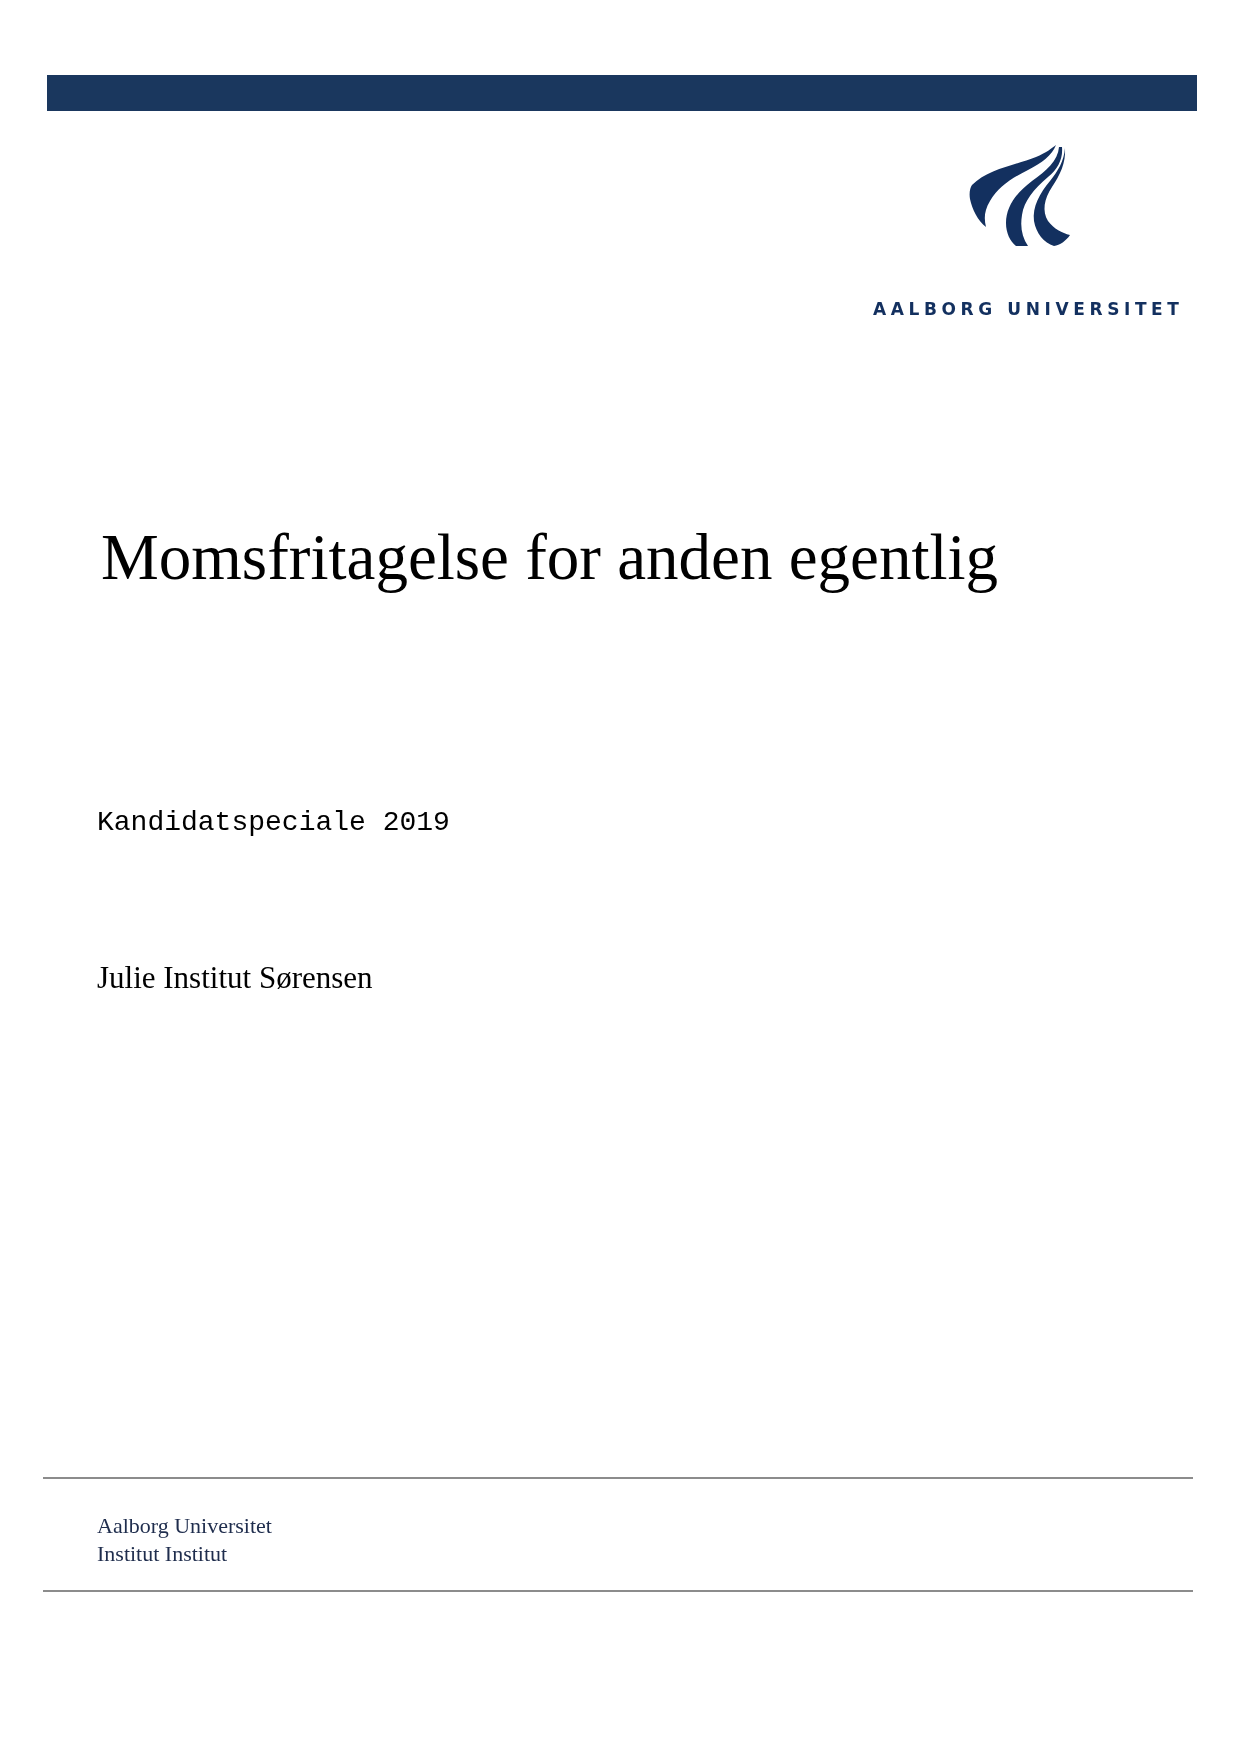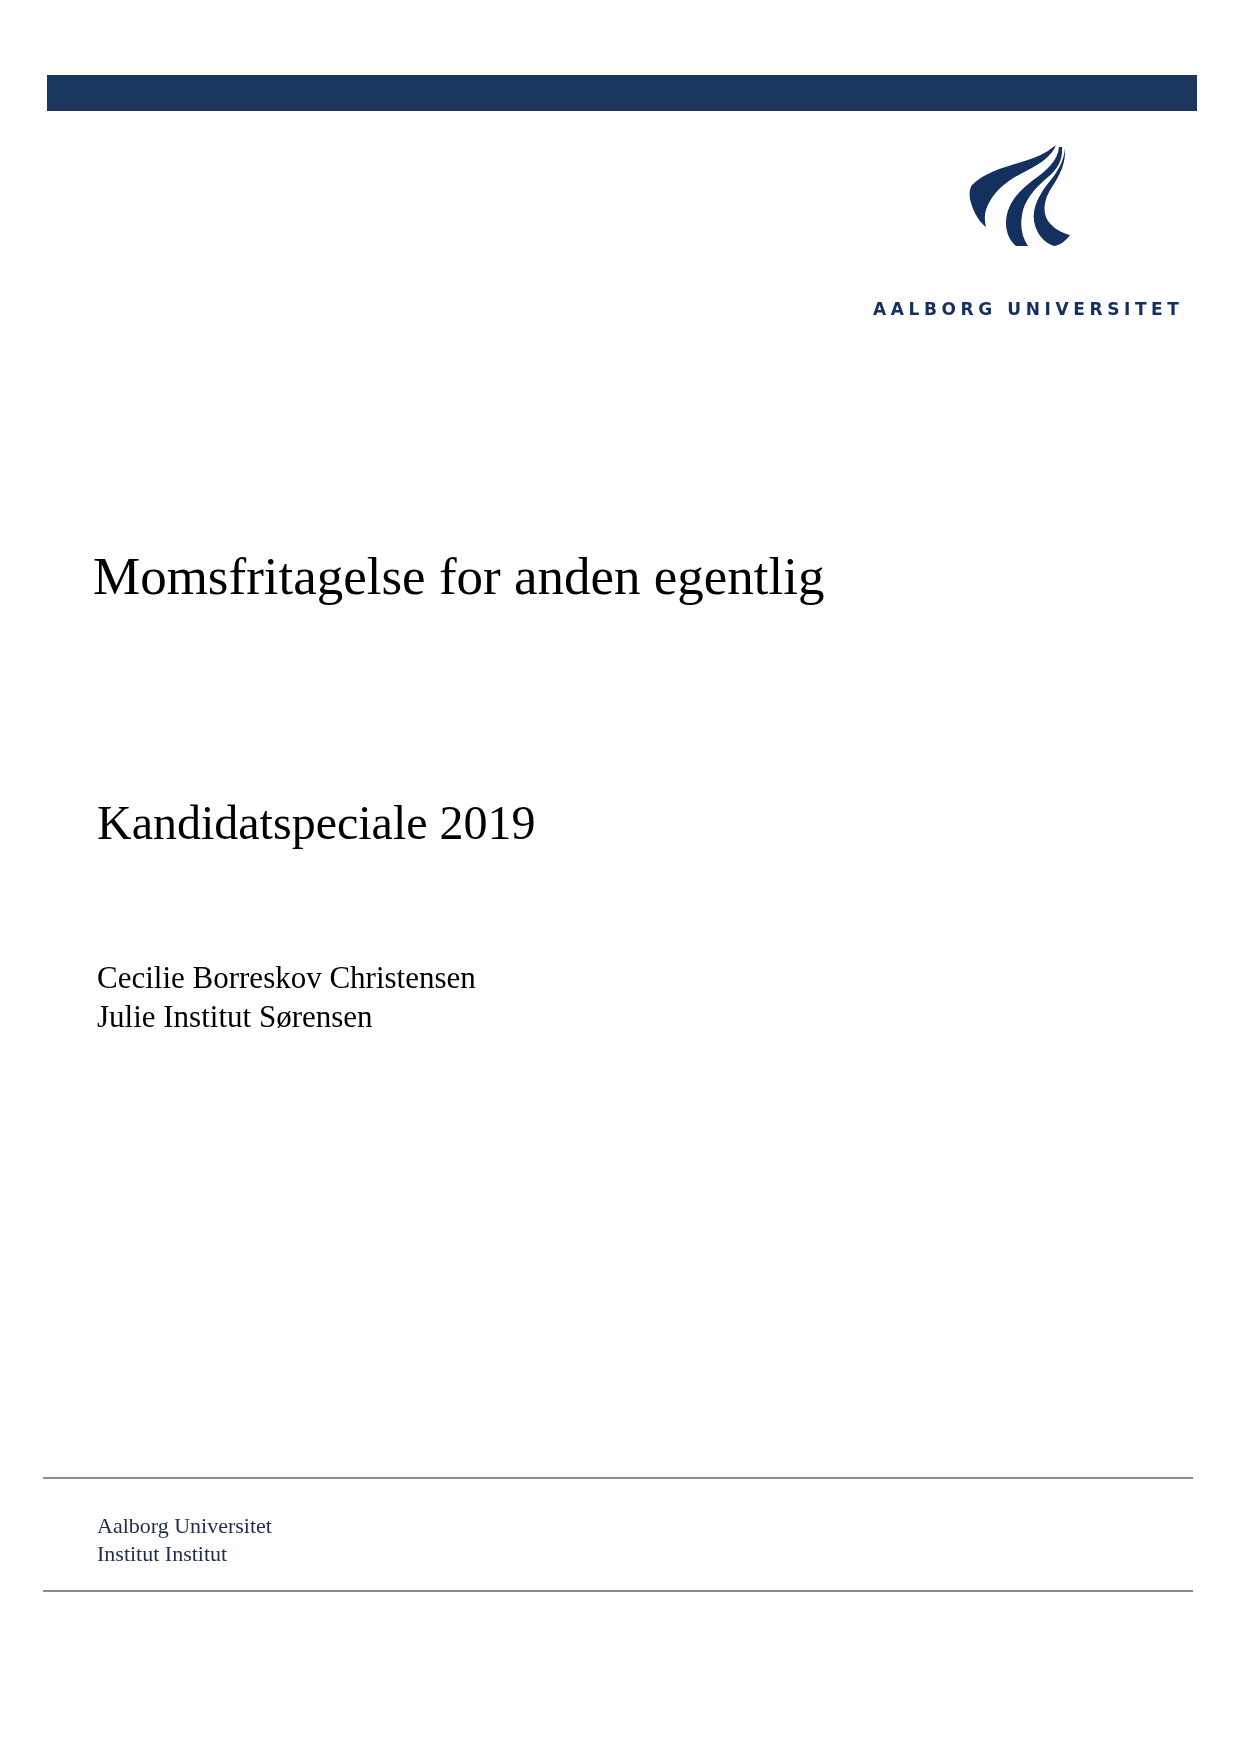--- a/index.html
+++ b/index.html
@@ -3,22 +3,22 @@
   <meta charset="utf-8">
   <style>
     html, body { margin: 0; padding: 0; background: #ffffff; }
     body { width: 1241px; height: 1754px; position: relative; overflow: hidden; }
     .top-bar { position: absolute; left: 47px; top: 75px; width: 1150px; height: 36px; background: #1a375e; }
     .logo-emblem { position: absolute; left: 966px; top: 143px; width: 108px; height: 104px; }
     .logo-text { position: absolute; left: 873px; top: 300px; width: 322px; height: 18px;
       font-family: "DejaVu Sans", sans-serif; font-weight: bold; font-size: 17px; line-height: 18px;
       color: #13305f; letter-spacing: 4.6px; white-space: nowrap; }
     .serif { font-family: "Liberation Serif", serif; color: #000; white-space: nowrap; }
-    .title { position: absolute; left: 93px; top: 520px; font-size: 53px; line-height: 75px; margin-top: 19px; }
-    .subtitle { position: absolute; left: 97px; top: 802px; font-size: 48px; line-height: 41px; }
+    .title { position: absolute; left: 101px; top: 520px; font-size: 65px; line-height: 75px; }
+    .subtitle { position: absolute; left: 97px; top: 802px; font-size: 28px; line-height: 41px; font-family: Liberation Mono, monospace; }
     .authors { position: absolute; left: 97px; top: 958px; font-size: 31px; line-height: 39px; }
     .rule { position: absolute; left: 43px; width: 1150px; height: 2px; background: #8c8c8c; }
     .footer { position: absolute; left: 97px; top: 1512px; font-size: 22px; line-height: 28px; color: #1f2d4d; }
     .block { display: block; }
   </style>
 </head>
 <body>
 
 <div class="top-bar"></div>
 
@@ -35,21 +35,20 @@
 
 <div class="logo-text">AALBORG UNIVERSITET</div>
 
 <div class="title serif">
   <span class="block">Momsfritagelse for anden egentlig</span>
 </div>
 
 <div class="subtitle serif">Kandidatspeciale 2019</div>
 
 <div class="authors serif">
-  <span class="block">Cecilie Borreskov Christensen</span>
   <span class="block">Julie Institut Sørensen</span>
 </div>
 
 <div class="rule" style="top:1477px;"></div>
 
 <div class="footer serif">
   <span class="block">Aalborg Universitet</span>
   <span class="block">Institut Institut</span>
 </div>
 

